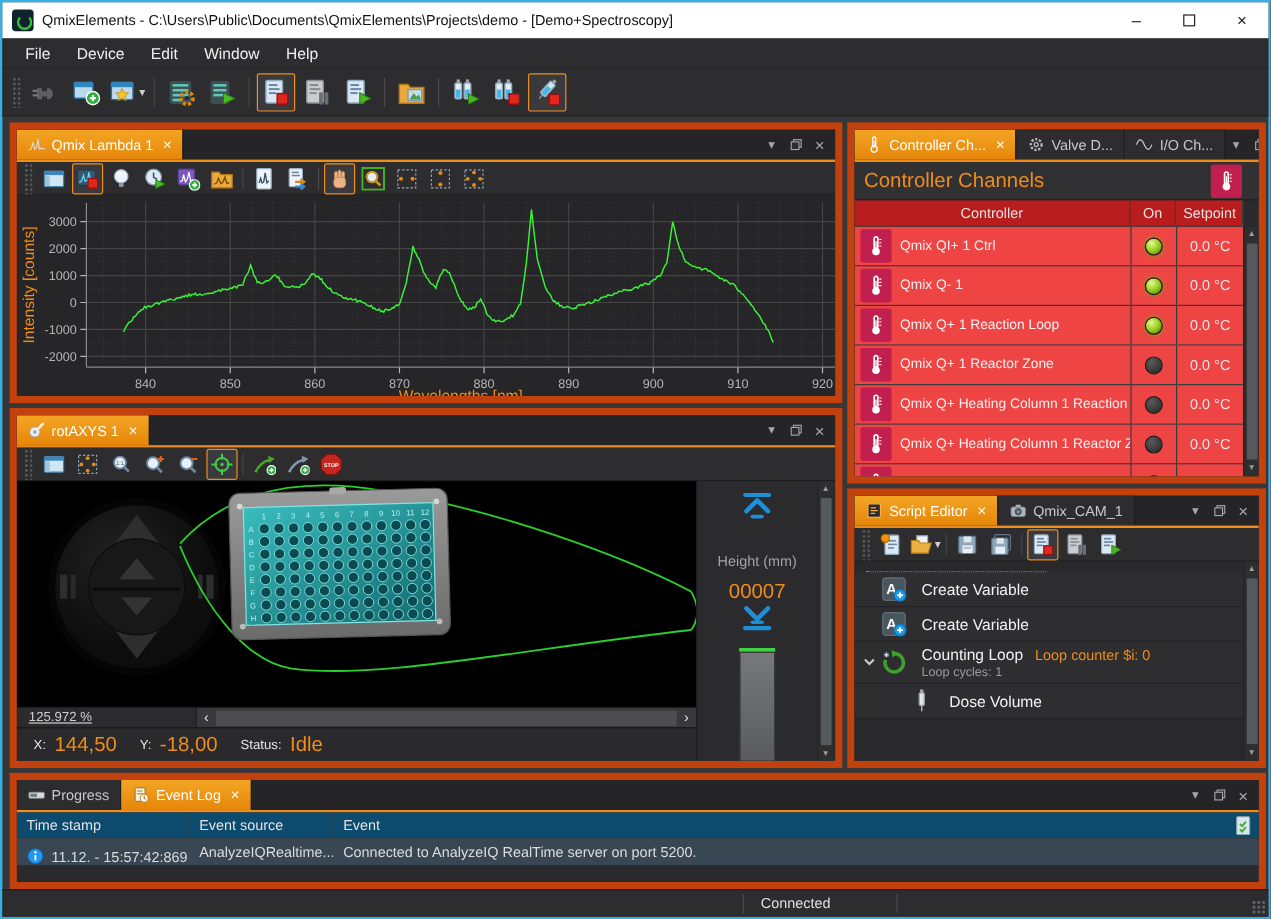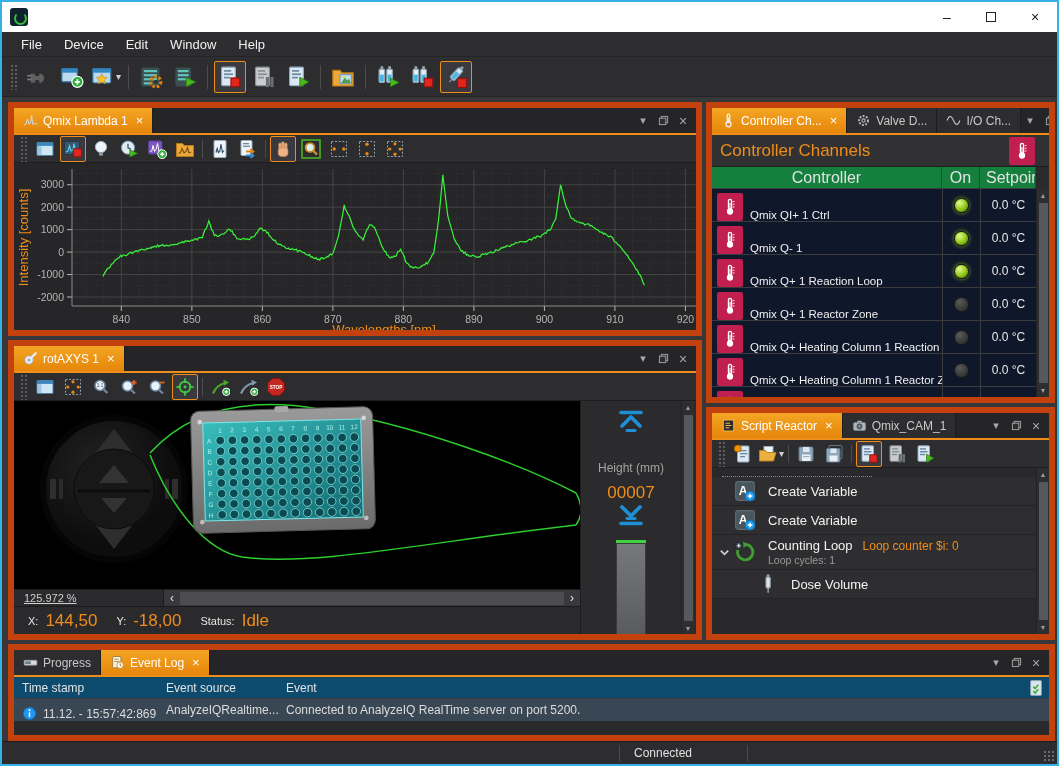--- a/index.html
+++ b/index.html
@@ -51,25 +51,25 @@
   
   #chart-wrap { flex:1; background:#262628; position:relative; }
   #chart-svg { position:absolute; inset:0; }
 
   
   #ctrl-title-row { height:32px; background:#313134; border-bottom:1px solid #1e1e20; display:flex; align-items:center; padding-left:8px; flex:none;}
   #ctrl-title { color:#ef8d1a; font-size:17px; }
   .thermo-badge { width:26px; height:28px; background:#c01f4f; border-radius:2px; display:flex; align-items:center; justify-content:center; flex:none;}
   .thermo-badge svg { width:18px; height:22px; }
   #ctrl-title-badge { margin-left:auto; margin-right:14px; }
-  #ctrl-head { height:22px; background:#15803d; border-bottom:1px solid #3d3d40; display:flex; font-size:16px; color:#e2e2e2; flex:none; margin-right:13px;}
+  #ctrl-head { height:22px; background:#b91c1c; border-bottom:1px solid #3d3d40; display:flex; font-size:12px; color:#e2e2e2; flex:none; margin-right:13px;}
   #ctrl-head .hc { display:flex; align-items:center; justify-content:center; border-right:1px solid #3d3d40; overflow:hidden;}
   #ctrl-body { flex:1; position:relative; overflow:hidden; }
   #ctrl-rows { position:absolute; left:0; top:0; right:13px; }
-  .crow { height:33px; display:flex; align-items:flex-end; border-bottom:1px solid #3b3b3e; background:#0f172a; }
+  .crow { height:33px; display:flex; align-items:center; border-bottom:1px solid #3b3b3e; background:#ef4444; }
   .crow .cname { flex:1; color:#f0f0f0; font-size:11.5px; white-space:nowrap; overflow:hidden; padding-left:7px;}
   .crow .cicon { margin-left:5px; flex:none;}
   .ccol-on  { width:38px; align-self:stretch; display:flex; align-items:center; justify-content:center; border-left:1px solid #3b3b3e; flex:none;}
   .ccol-set { width:56px; align-self:stretch; display:flex; align-items:center; justify-content:center; border-left:1px solid #3b3b3e; color:#e8e8e8; font-size:12px; flex:none;}
   .led { width:15px; height:15px; border-radius:50%; border:1px solid #1c1c1c; }
   .led.on  { background:radial-gradient(circle at 35% 30%, #e2fb8d, #8ec715 55%, #45660a); box-shadow:0 0 4px #7aa812;}
   .led.off { background:radial-gradient(circle at 35% 30%, #5a5a5a, #3a3a3a 60%, #2a2a2a); }
 
   .vscroll { position:absolute; right:0; top:0; bottom:0; width:13px; background:#2e2e30; border-left:1px solid #232325; display:flex; flex-direction:column; align-items:center;}
   .vscroll .sarrow { height:13px; width:100%; display:flex; align-items:center; justify-content:center; color:#9a9a9a; font-size:7px; flex:none;}
@@ -124,20 +124,21 @@
   #grip { position:absolute; right:2px; bottom:2px; width:12px; height:12px;
           background-image:radial-gradient(circle,#6a6a6e 1px,transparent 1.3px); background-size:4px 4px; }
 </style>
 </head>
 <body>
 
 <div id="window">
 
   <div id="titlebar">
     <div id="app-icon"></div>
+    <span id="title-text">QmixElements - C:\Users\Public\Documents\QmixElements\Projects\demo - [Demo+Spectroscopy]</span>
     <div id="win-controls">
       <div class="wbtn">–</div>
       <div class="wbtn">
           <span class="maxbox"></span>
         </div>
       <div class="wbtn">×</div>
     </div>
   </div>
 
   <div id="menubar">
@@ -1033,21 +1034,21 @@
 
   <div class="panel" id="panel-script">
     <div class="tabbar" id="script-tabs">
         <div class="tab active">
           <span style="display: flex; width: 15px;">
             <svg viewBox="0 0 20 20">
               <rect x="3" y="2.5" width="14" height="15" rx="1.5" fill="#2d2d30" stroke="#f5b048" stroke-width="1.4"></rect>
               <path d="M6 7h6M6 10h8M6 13h5" stroke="#f5b048" stroke-width="1.4"></path>
             </svg>
           </span>
-          <span>Script Reactor</span>
+          <span>Script Editor</span>
           <span class="tclose">×</span>
         </div>
         <div class="tab">
           <span style="display: flex; width: 15px;">
             <svg viewBox="0 0 20 20">
               <rect x="7" y="3.5" width="6" height="3.5" rx="1" fill="#aeb6bd"></rect>
               <rect x="2" y="6" width="16" height="10.5" rx="2" fill="#aeb6bd" stroke="#7c858c"></rect>
               <circle cx="10" cy="11.2" r="3.4" fill="#5d676e" stroke="#39424a"></circle>
               <circle cx="10" cy="11.2" r="1.4" fill="#8b99a3"></circle>
             </svg>

